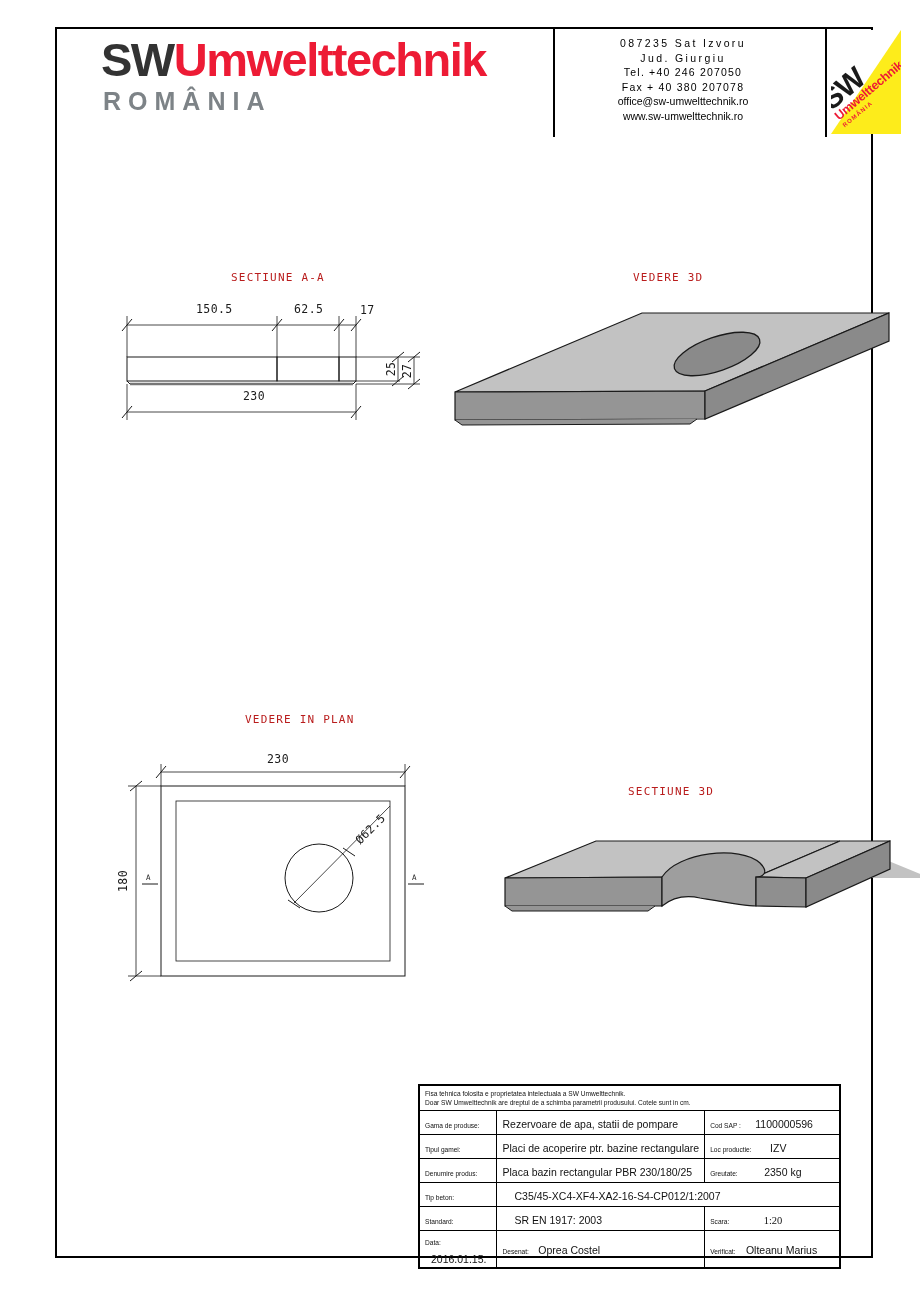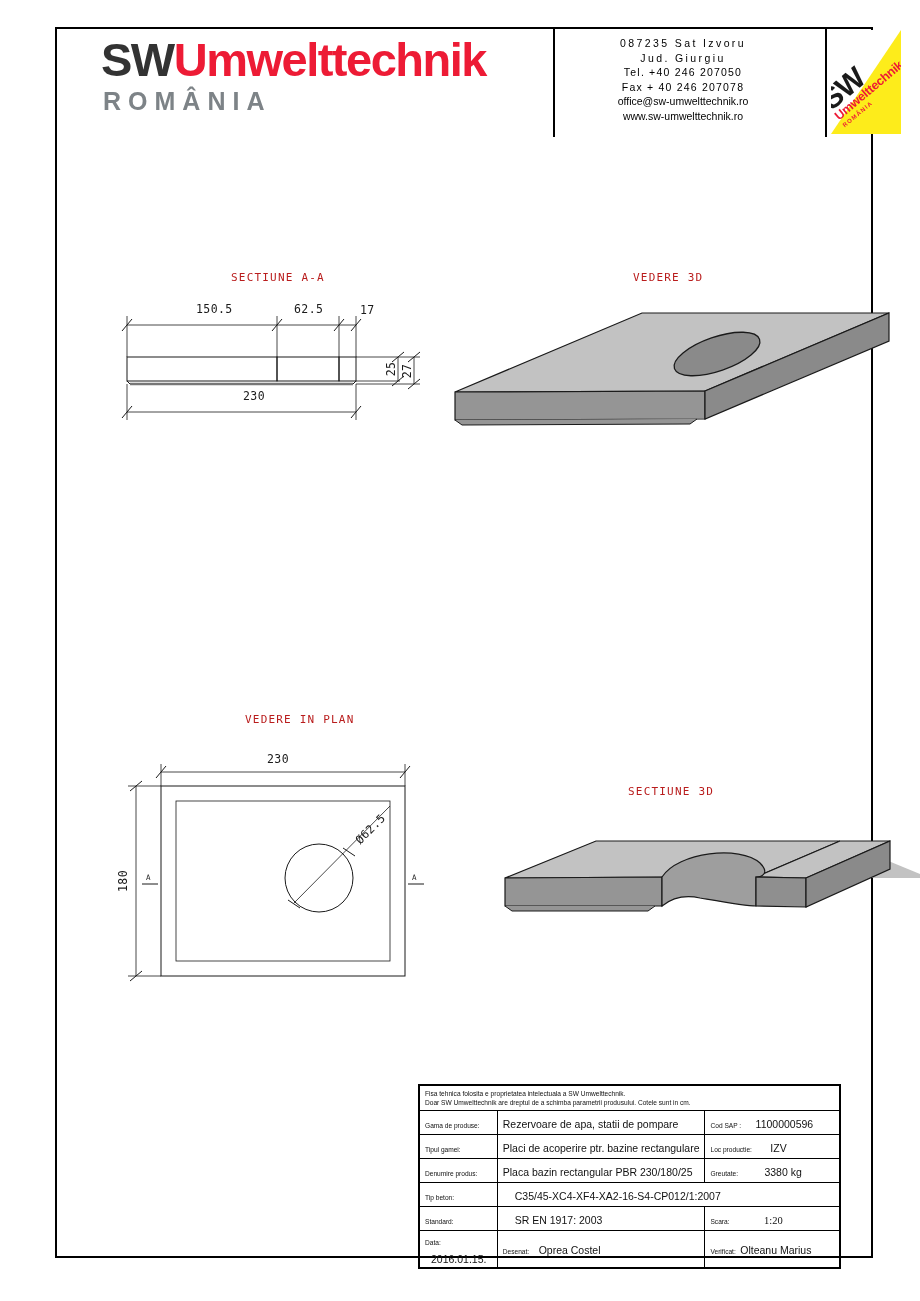--- a/index.html
+++ b/index.html
@@ -78,21 +78,21 @@
     <div class="logo-main">
       <span class="logo-sw">SW</span><span class="logo-red">Umwelttechnik</span>
     </div>
     <div class="logo-sub">ROMÂNIA</div>
   </div>
 
   <div class="hdr-addr">
     <div class="addr-line addr-sp">087235 Sat Izvoru</div>
     <div class="addr-line addr-sp">Jud.   Giurgiu</div>
     <div class="addr-line addr-sp2">Tel. +40 246 207050</div>
-    <div class="addr-line addr-sp2">Fax + 40 246 207078</div>
+    <div class="addr-line addr-sp2">Fax + 40 380 207078</div>
     <div class="addr-line">office@sw-umwelttechnik.ro</div>
     <div class="addr-line">www.sw-umwelttechnik.ro</div>
   </div>
 
   <div class="hdr-badge">
     <div class="badge-inner">
       <div class="badge-tri"></div>
       <div class="badge-text">
         <div class="badge-sw">SW</div>
         <div class="badge-um">Umwelttechnik</div>
@@ -249,21 +249,21 @@
       <td>
         <span class="lbl">Loc productie:</span>
         <span class="val" style="margin-left:14px;">IZV</span>
       </td>
     </tr>
     <tr>
       <td><span class="lbl">Denumire produs:</span></td>
       <td colspan="2"><span class="val">Placa bazin rectangular PBR 230/180/25</span></td>
       <td>
         <span class="lbl">Greutate:</span>
-        <span class="val" style="margin-left:22px;">3380 kg</span>
+        <span class="val" style="margin-left:22px;">2350 kg</span>
       </td>
     </tr>
     <tr>
       <td><span class="lbl">Tip beton:</span></td>
       <td colspan="3"><span class="val" style="margin-left:12px;">C35/45-XC4-XF4-XA2-16-S4-CP012/1:2007</span></td>
     </tr>
     <tr>
       <td><span class="lbl">Standard:</span></td>
       <td colspan="2"><span class="val" style="margin-left:12px;">SR EN 1917: 2003</span></td>
       <td>
@@ -275,18 +275,18 @@
       <td>
         <span class="lbl">Data:</span>
         <span class="val" style="margin-left:6px;text-align:right;">2016.01.15.</span>
       </td>
       <td colspan="2">
         <span class="lbl">Desenat:</span>
         <span class="val" style="margin-left:5px;margin-top:38px;">Oprea Costel</span>
       </td>
       <td>
         <span class="lbl">Verificat:</span>
-        <span class="val" style="margin-left:0;">Olteanu Marius</span>
+        <span class="val" style="margin-left:6px;">Olteanu Marius</span>
       </td>
     </tr>
   </tbody>
     </table>
 </div>
 
 </body></html>

